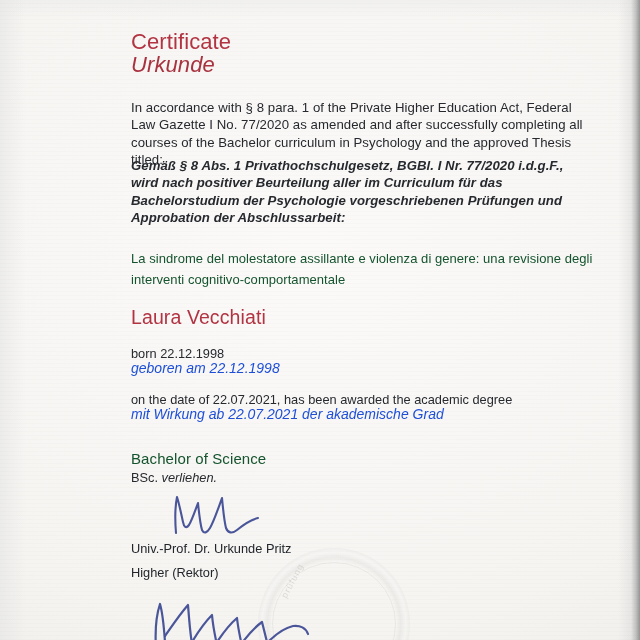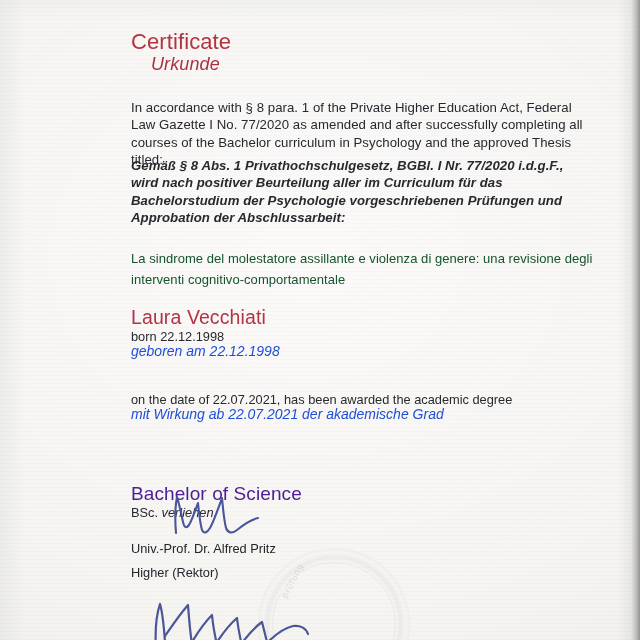--- a/index.html
+++ b/index.html
@@ -65,26 +65,25 @@
   .heading-red {
     color: #b23342;
     font-size: 22px;
     line-height: 24px;
     font-weight: 400;
     letter-spacing: .1px;
     margin-top: 17px;
   }
   .heading-red-italic {
     color: #a8323f;
-    font-size: 18px;
+    font-size: 22px;
     line-height: 21px;
     font-style: italic;
     font-weight: 400;
     letter-spacing: .1px;
-    margin-left: 20px;
   }
 
   .body-block {
     font-size: 13.2px;
     line-height: 17.3px;
     color: #26292e;
     letter-spacing: .05px;
     margin-top: 16px;
   }
   .body-block-italic {
@@ -103,25 +102,24 @@
     letter-spacing: .05px;
   }
 
   .name-red {
     color: #b23342;
     font-size: 19.5px;
     line-height: 22px;
     letter-spacing: .1px;
   }
   .degree-red {
-    color: #4c1d95;
-    font-size: 19px;
+    color: #14532d;
+    font-size: 15px;
     line-height: 23px;
     letter-spacing: .1px;
-    margin-top: 35px;
   }
 
   .small-line {
     font-size: 12.8px;
     line-height: 15.4px;
     color: #26292e;
   }
   .small-line-italic {
     font-size: 14px;
     line-height: 15.4px;
@@ -221,38 +219,38 @@
     </div>
 
     <div id="preamble-en" class="body-block">In accordance with § 8 para. 1 of the Private Higher Education Act, Federal Law Gazette I No. 77/2020 as amended and after successfully completing all courses  of the Bachelor curriculum in Psychology and the approved Thesis titled:</div>
 
     <div id="preamble-de" class="body-block-italic">Gemäß § 8 Abs. 1 Privathochschulgesetz, BGBl. I Nr. 77/2020 i.d.g.F., wird nach positiver Beurteilung aller im Curriculum für das Bachelorstudium der Psychologie vorgeschriebenen Prüfungen und Approbation der Abschlussarbeit:</div>
 
     <div id="thesis-title-block" class="thesis-title">La sindrome del molestatore assillante e violenza di genere: una revisione degli interventi cognitivo-comportamentale</div>
 
     <div id="student-block">
       <div class="name-red">Laura Vecchiati</div>
-      <div class="small-line" style="margin-top:1px;">born 22.12.1998</div>
+      <div class="small-line" style="margin-top:18px;">born 22.12.1998</div>
       <div class="small-line-italic">geboren am 22.12.1998</div>
     </div>
 
     <div id="award-block">
       <div class="small-line">on the date of 22.07.2021, has been awarded the academic degree</div>
       <div class="small-line-italic">mit Wirkung ab 22.07.2021 der akademische Grad</div>
     </div>
 
     <div id="degree-block">
       <div class="degree-red">Bachelor of Science</div>
       <div class="small-line bsc-line" style="">
         <span class="bsc-abbr">BSc.</span><span>&nbsp;</span><span class="bsc-word">verliehen.</span>
       </div>
     </div>
 
     <div id="rector-block">
-      <div class="sig-label">Univ.-Prof. Dr. Alfred Pritz</div>
+      <div class="sig-label">Univ.-Prof. Dr. Urkunde Pritz</div>
       <div class="sig-label" style="margin-top:8px;">Higher (Rektor)</div>
     </div>
 
   </div>
 
   <svg class="signature" id="signature-rector" width="110" height="55" viewBox="0 0 110 55">
     <g fill="none" stroke="#4a5699" stroke-width="2.1" stroke-linecap="round" stroke-linejoin="round">
       <path d="M8,46 C7,34 7,20 9,10 C11,16 13,26 15,35 C16,40 18,42 21,38 C24,33 27,24 30,16 C31,26 32,36 34,43 C36,47 39,46 42,41 C46,34 50,22 54,11 C55,22 56,33 58,41 C60,46 64,47 69,43 C75,38 82,33 90,31"></path>
     </g>
   </svg>

